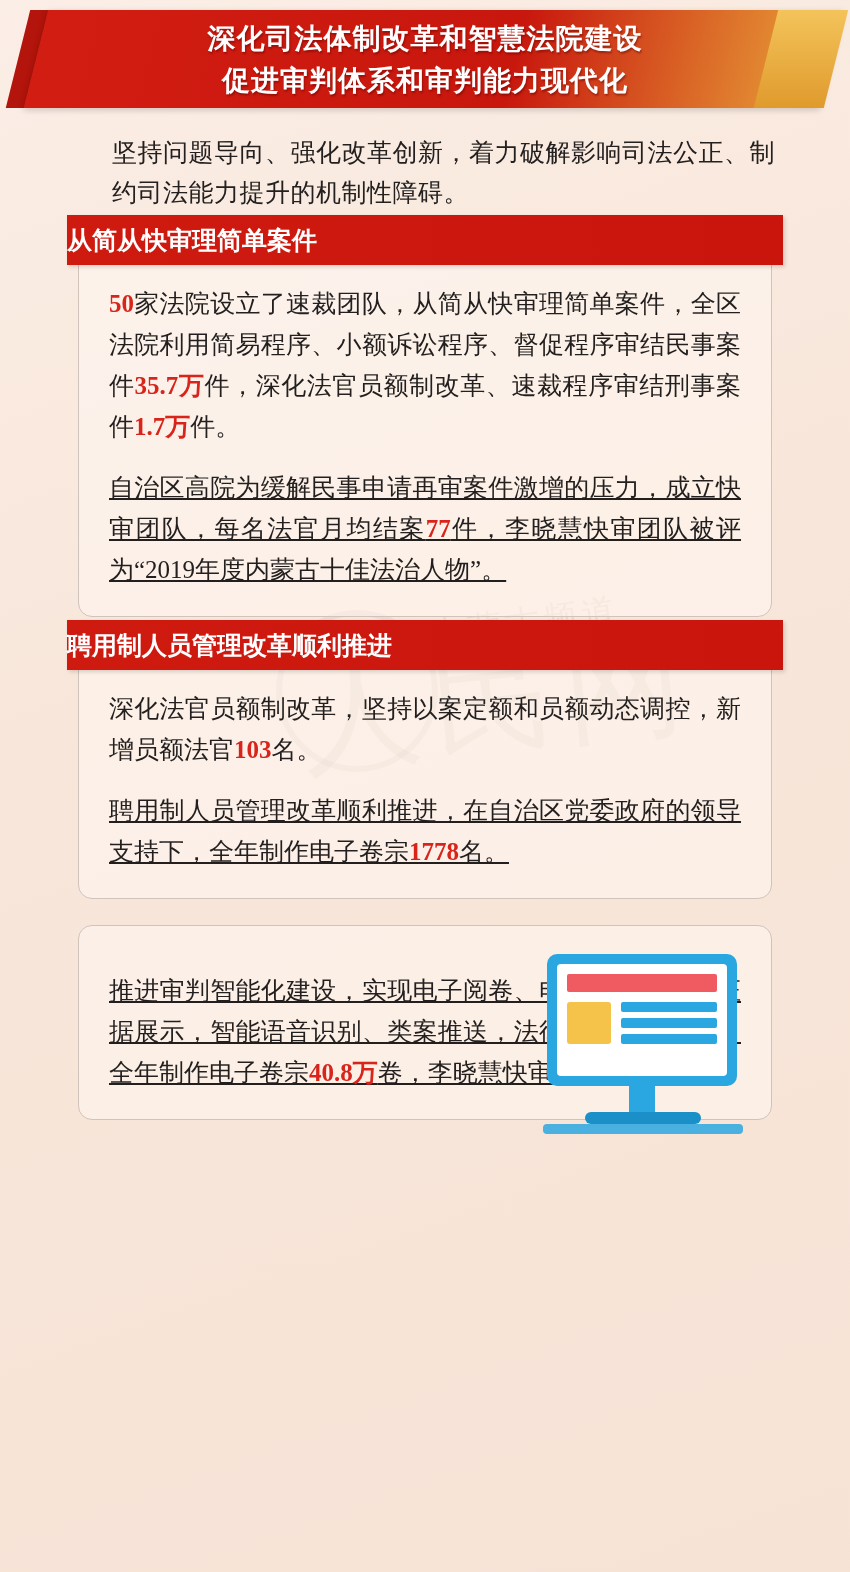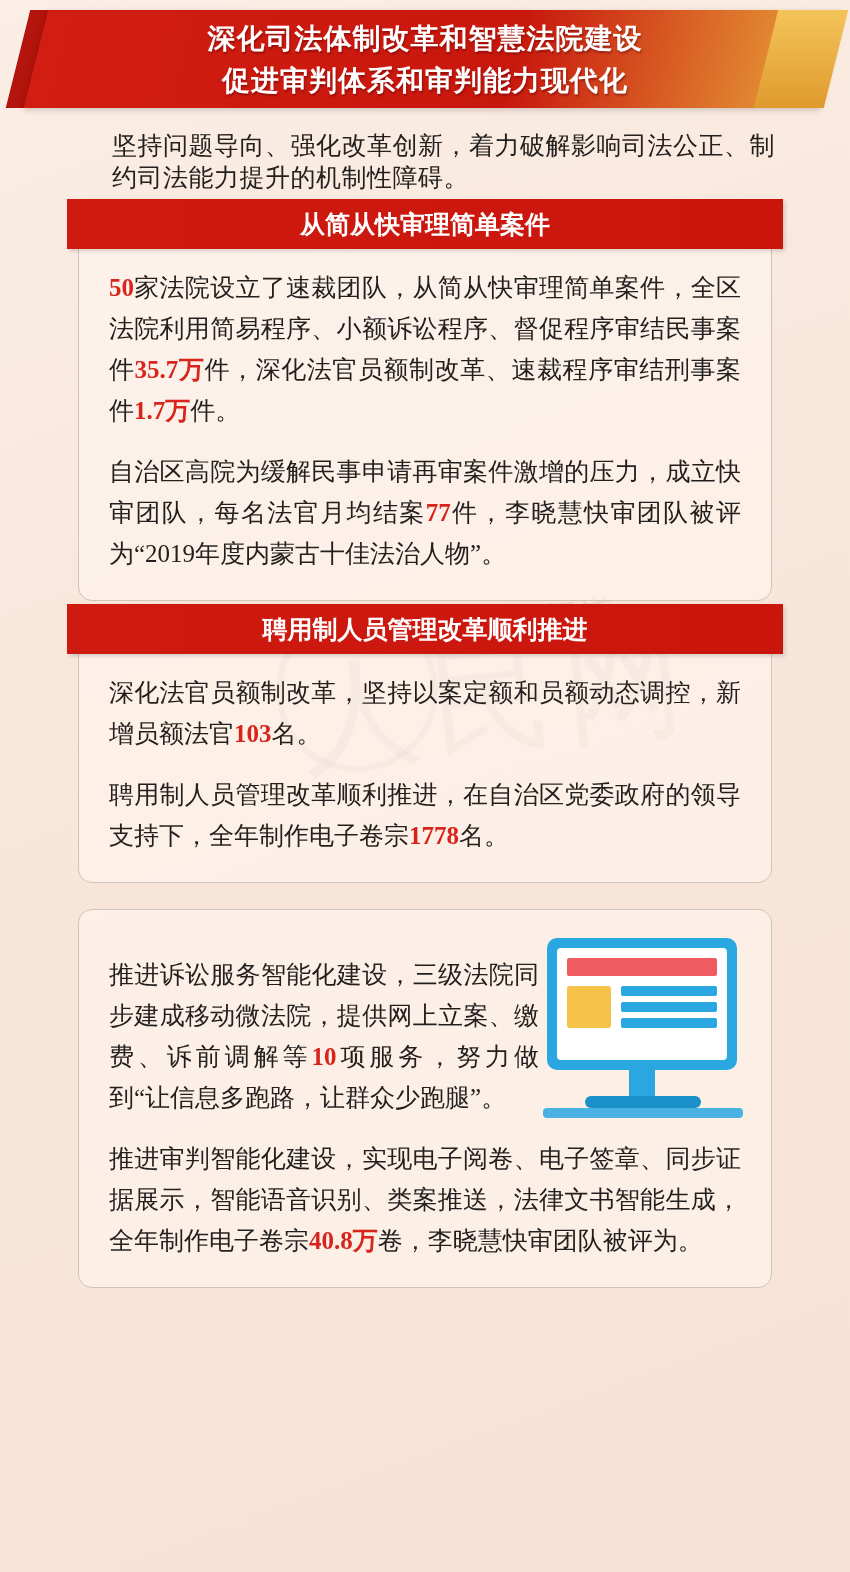--- a/index.html
+++ b/index.html
@@ -69,23 +69,23 @@
     letter-spacing: 1px;
     text-shadow: 1px 2px 2px rgba(90,0,0,0.45);
     font-family: "Liberation Sans", sans-serif;
   }
   .banner-line { display: block; }
 
   
   .intro {
     margin: 14px 70px 0 112px;
     font-size: 25px;
-    line-height: 32px;
+    line-height: 40px;
     color: #23201f;
-    font-family: Liberation Mono, monospace;
+    font-family: Liberation Sans, sans-serif;
     letter-spacing: 0.5px;
   }
 
   
   .section {
     position: relative;
     margin: 26px 78px 0 78px;
     border: 1.5px solid #cfc3bb;
     border-radius: 14px;
     background: rgba(255,248,243,0.55);
@@ -95,41 +95,40 @@
     position: absolute;
     top: -24px;
     left: -12px;
     width: 716px;
     height: 50px;
     background: linear-gradient(90deg, #cf1a10 0%, #c9150c 100%);
     color: #fff;
     font-size: 25px;
     font-weight: bold;
     line-height: 50px;
-    text-align: center;
     box-shadow: 2px 2px 4px rgba(0,0,0,0.15);
     font-family: "Liberation Sans", sans-serif;
   }
   .section-title::after {
     content: "";
     position: absolute;
     right: -1px;
     top: 0;
     width: 0;
     height: 0;
   }
   .para {
     font-size: 25px;
     line-height: 41px;
     color: #221f1e;
     font-family: "Liberation Serif", serif;
     margin: 0 0 20px 0;
     text-align: justify;
   }
-  .para:last-child { margin-bottom: 0; }
+  .para:last-child { margin-bottom: 0; text-decoration: underline; }
   .hl {
     color: #d8241a;
     font-weight: bold;
   }
 
   
   .narrow { width: 430px; }
 
   
   .monitor {
@@ -288,18 +287,17 @@
           <div class="mon-inner"></div>
           <div class="mon-bar-red"></div>
           <div class="mon-sq"></div>
           <div class="mon-l1"></div>
           <div class="mon-l2"></div>
           <div class="mon-l3"></div>
           <div class="mon-neck"></div>
           <div class="mon-base"></div>
           <div class="mon-desk"></div>
         </div>
-        <p class="para narrow"><span>推进诉讼服务智能化建设，三级法院同步建成移动微法院，提供网上立案、缴费、诉前调解等</span><span class="hl">10</span><span>项服务，努力做到“让信息多跑路，让群众少跑腿”。</span></p>
         <p class="para"><span>推进审判智能化建设，实现电子阅卷、电子签章、同步证据展示，智能语音识别、类案推送，法律文书智能生成，全年制作电子卷宗</span><span class="hl">40.8万</span><span>卷，李晓慧快审团队被评为。</span></p>
       </div>
     </div>
 
 </div>
 
 </body></html>

